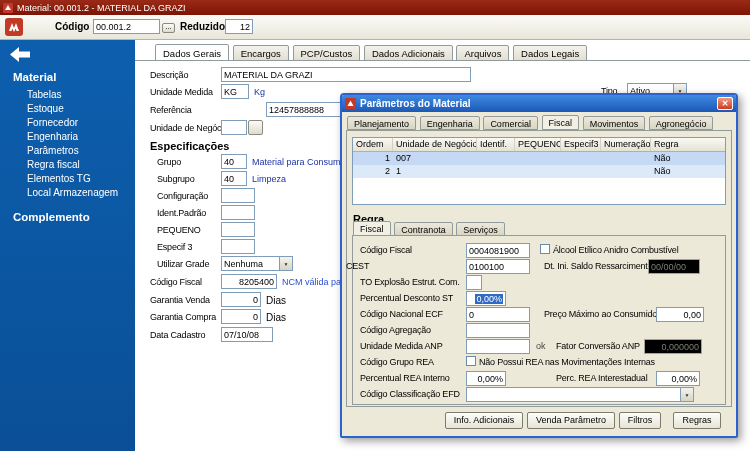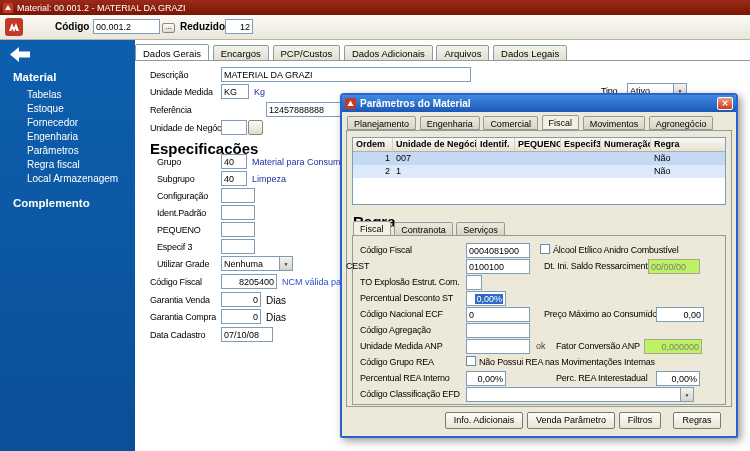--- a/index.html
+++ b/index.html
@@ -16,21 +16,21 @@
   .toolbar { position:absolute; left:0; top:15px; width:750px; height:25px;
     background:linear-gradient(#fbfaf6,#e9e7db); border-bottom:1px solid #b6b3a2; }
   .tb-label { position:absolute; font-weight:bold; font-size:10px; white-space:nowrap; }
   
   .lbl { position:absolute; white-space:nowrap; font-size:9px; letter-spacing:-0.2px; color:#000; z-index:1; }
   .desc { position:absolute; white-space:nowrap; font-size:9px; color:#1c33a8; z-index:1; }
   .unit { position:absolute; white-space:nowrap; font-size:10px; color:#000; z-index:1; }
   .inp { position:absolute; height:15px; border:1px solid #7f9db9; background:#fff;
     font-family:"Liberation Sans",sans-serif; font-size:9px; padding:0 2px; outline:none; z-index:2; }
   .inp.num { text-align:right; }
-  .inp.disabled { background:#bef264; color:#7d7c74; border-color:#a6a398; }
+  .inp.disabled { background:#000000; color:#7d7c74; border-color:#a6a398; }
   .dd { position:absolute; height:15px; border:1px solid #7f9db9; background:#fff;
     display:flex; align-items:center; z-index:2; }
   .dd-val { flex:1; padding-left:2px; font-size:9px; white-space:nowrap; overflow:hidden; }
   .dd-btn { width:13px; height:13px; background:linear-gradient(#f4f3ee,#d7d4c6);
     border-left:1px solid #7f9db9; font-size:5px; color:#333;
     display:flex; align-items:center; justify-content:center; }
   .cb { position:absolute; width:10px; height:10px; border:1px solid #698aa9; background:#fff; z-index:2; }
   .btn { position:absolute; height:17px; border:1px solid #7d7b6c; border-radius:2px;
     background:linear-gradient(#fdfdfa,#e7e4d6); font-size:9px; text-align:center;
     line-height:15px; white-space:nowrap; overflow:hidden; z-index:2; }
@@ -38,26 +38,26 @@
     background:linear-gradient(#fcfbf8,#dedbcd); font-size:8px; text-align:center; z-index:2; }
   
   .sidebar { position:absolute; left:0; top:40px; width:135px; height:411px;
     background:linear-gradient(180deg,#0d5fae,#0a4f97); color:#fff; }
   .back { margin:6px 0 0 8px; width:24px; height:17px; cursor:pointer; }
   .side-title { font-weight:bold; font-size:11.5px; padding:8px 0 4px 13px; }
   .side-item { font-size:10px; padding:1.5px 0 1.5px 27px; cursor:pointer; white-space:nowrap; }
   
   .main { position:absolute; left:135px; top:40px; width:615px; height:411px; background:#fff; }
   .tabline { position:absolute; left:0; top:20px; width:615px; border-top:1px solid #919b9c; }
-  .tabstrip { position:absolute; left:0; top:4px; height:18px; white-space:nowrap; z-index:3; }
+  .tabstrip { position:absolute; left:20px; top:4px; height:18px; white-space:nowrap; z-index:3; }
   .tab { display:inline-block; vertical-align:bottom; height:16px; line-height:16px;
     padding:0 7px; font-size:9.5px; border:1px solid #919b9c; border-radius:2px 2px 0 0;
     background:linear-gradient(#f4f3ec,#e2dfd1); margin-right:1px; }
   .tab.active { background:#fff; height:17px; line-height:17px; }
-  .sectitle { position:absolute; font-weight:bold; font-size:15px; white-space:nowrap; }
+  .sectitle { position:absolute; font-weight:bold; font-size:11px; white-space:nowrap; }
   
   .dialog { position:absolute; left:340px; top:93px; width:398px; height:345px;
     background:#ece9d8; border:2px solid #2a63cf; border-radius:4px 4px 2px 2px;
     box-shadow:3px 3px 8px rgba(0,0,0,.4); z-index:10; }
   .dlg-titlebar { position:absolute; left:0; top:0; width:394px; height:17px;
     background:linear-gradient(#3f8ae2,#1c58b6); border-radius:2px 2px 0 0;
     display:flex; align-items:center; gap:4px; padding:0 3px; color:#fff;
     font-weight:bold; font-size:10px; }
   .dlg-close { margin-left:auto; width:16px; height:13px; border:1px solid #fff;
     border-radius:2px; background:linear-gradient(#ee9a85,#cf3a1e);
@@ -67,21 +67,21 @@
     padding:0 6px; font-size:9px; border:1px solid #919b9c; border-radius:2px 2px 0 0;
     background:linear-gradient(#ece9dc,#d9d5c3); margin-right:1px; }
   .dtab.active { background:#f2f0e5; height:15px; line-height:15px; }
   .dlg-panel { position:absolute; left:4px; top:35px; width:386px; height:277px;
     border:1px solid #919b9c; background:#ece9d8; }
   .grid { position:absolute; left:10px; top:42px; width:374px; height:68px;
     border:1px solid #7f9db9; background:#fff; overflow:hidden; }
   .grid-header { display:flex; height:14px; background:linear-gradient(#faf9f4,#e5e2d3);
     border-bottom:1px solid #b3b0a0; }
   .gh { padding:0 3px; border-right:1px solid #d4d1c1; font-size:9px; line-height:13px;
-    white-space:nowrap; overflow:hidden;font-weight:bold; }
+    white-space:nowrap; overflow:hidden; }
   .grid-row { display:flex; height:13px; font-size:9px; line-height:13px; }
   .grid-row.sel { background:#c6d9f4; }
   .grid-row.alt { background:#dce9f9; }
   .gc { padding:0 3px; white-space:nowrap; overflow:hidden; }
   .gc.r { text-align:right; }
   .dlg .lbl { font-size:9px; }
   .sub-panel { position:absolute; left:10px; top:140px; width:374px; height:170px;
     border:1px solid #919b9c; }
   .sel-text { background:#316ac5; color:#fff; padding:0 1px; font-size:9px; }
   .ok-text { position:absolute; font-size:9px; color:#444; z-index:1; }
@@ -115,20 +115,21 @@
         <path d="M11 1 L2 8.5 L11 16 L11 11.5 L22 11.5 L22 5.5 L11 5.5 Z" fill="#fff"></path>
       </svg>
   </div>
   <div class="side-title">Material</div>
   <div class="side-item">Tabelas</div>
   <div class="side-item">Estoque</div>
   <div class="side-item">Fornecedor</div>
   <div class="side-item">Engenharia</div>
   <div class="side-item">Parâmetros</div>
   <div class="side-item">Regra fiscal</div>
+  <div class="side-item">Elementos TG</div>
   <div class="side-item">Local Armazenagem</div>
   <div class="side-title" style="padding-top:12px">Complemento</div>
 </div>
 
 <div class="main">
   <div class="tabline"></div>
   <div class="tabstrip">
     <span class="tab active">Dados Gerais</span>
     <span class="tab">Encargos</span>
     <span class="tab">PCP/Custos</span>

